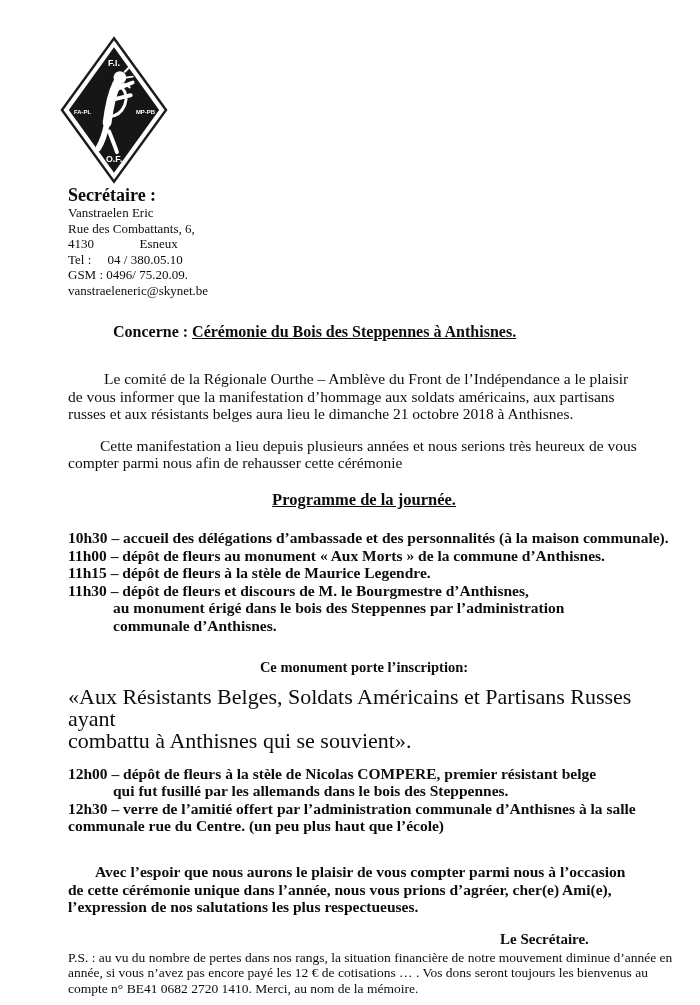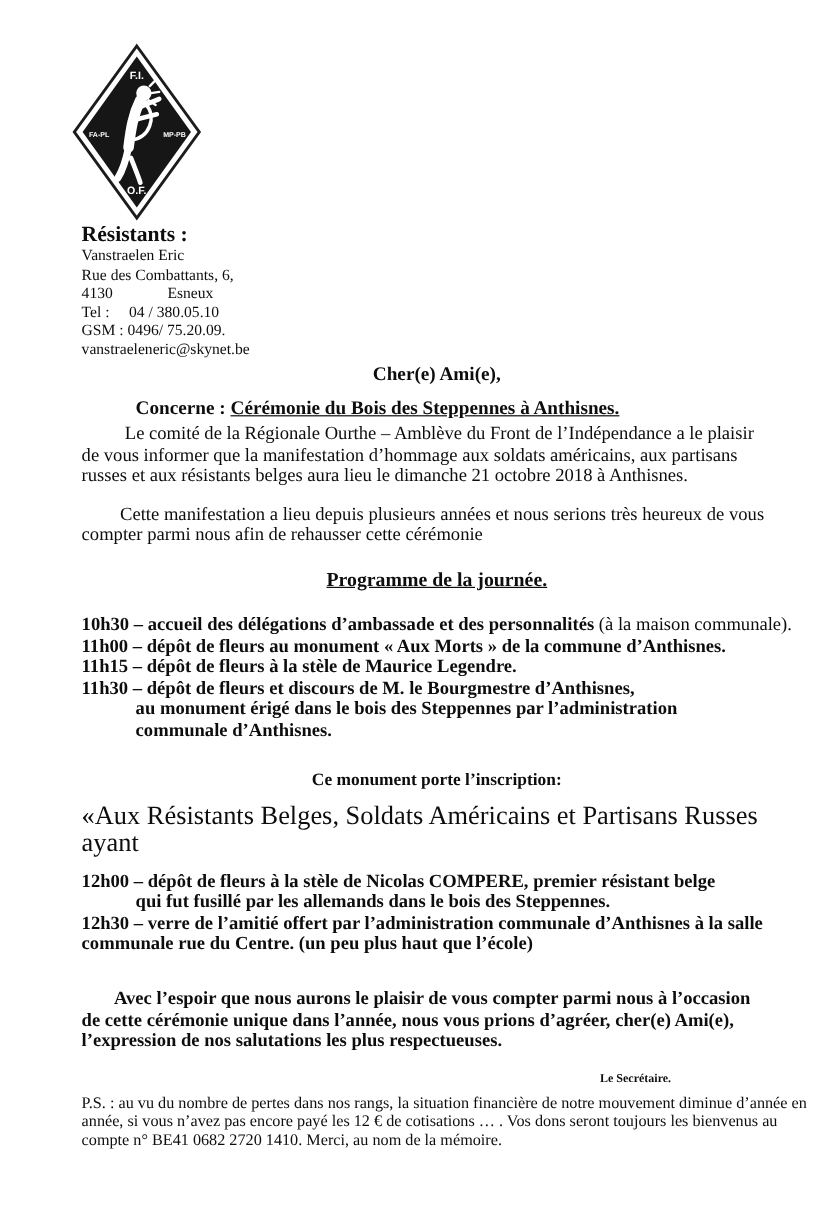--- a/index.html
+++ b/index.html
@@ -30,41 +30,41 @@
   .hb-1 { font-size:19px; font-weight:bold; letter-spacing:.4px; line-height:22px; }
   .hb-2 { font-size:14px; font-weight:bold; line-height:18px; }
   .hb-3 { font-size:14px; font-weight:bold; line-height:17px; }
   .hb-4 { font-size:15px; line-height:18px; }
   
   .content { padding:186px 40px 0 68px; }
   .sec-heading { font-size:18px; font-weight:bold; line-height:19px; }
   .addr { font-size:13px; line-height:15.5px; }
   .addr div { white-space:pre; }
   .salutation { margin-top:6px; text-align:center; font-size:16px; font-weight:bold; line-height:18px; }
-  .concerne { margin-top:9px; font-size:16px; font-weight:bold; line-height:19px; padding-left:45px; }
+  .concerne { margin-top:24px; font-size:16px; font-weight:bold; line-height:19px; padding-left:45px; }
   .concerne .subject { text-decoration:underline; }
   .para { font-size:15.5px; line-height:17.6px; }
   .para div { white-space:nowrap; }
-  .p1 { margin-top:3px; }
+  .p1 { margin-top:29px; }
   .p2 { margin-top:14px; }
   .indent-36 { padding-left:36px; }
   .indent-32 { padding-left:32px; }
   .indent-27 { padding-left:27px; }
   .indent-45 { padding-left:45px; }
   .prog-heading { margin-top:18px; text-align:center; font-size:16.5px; font-weight:bold;
                   text-decoration:underline; line-height:19px; }
   .schedule { margin-top:20px; font-size:15.5px; line-height:17.6px; font-weight:bold; }
   .schedule div { white-space:pre; }
-  .schedule .reg { font-weight:normal; }
+  .schedule .reg { font-weight:bold; }
   .sched2 { margin-top:13px; }
   .monument-intro { margin-top:24px; text-align:center; font-size:14.5px; font-weight:bold; line-height:17px; }
   .inscription { margin-top:10px; text-align:left; font-size:22px; font-weight:normal; line-height:22px; }
   .closing { margin-top:28px; font-size:15.5px; font-weight:bold; line-height:17.6px; }
   .closing div { white-space:nowrap; }
-  .signature { margin-top:14px; padding-left:432px; font-size:10px; font-weight:bold; line-height:18px; }
+  .signature { margin-top:14px; padding-left:432px; font-size:15px; font-weight:bold; line-height:18px; }
   .ps { margin-top:2px; font-size:13.5px; line-height:15.8px; }
   .ps div { white-space:nowrap; }
 </style>
 </head>
 <body>
 
 <div class="page">
 
   <div class="logo">
     <svg viewBox="0 0 110 150">
@@ -85,31 +85,30 @@
       <text x="55" y="30" font-size="9" text-anchor="middle">F.I.</text>
       <text x="23" y="79" font-size="6" text-anchor="middle">FA-PL</text>
       <text x="87" y="79" font-size="6" text-anchor="middle">MP-PB</text>
       <text x="55" y="128" font-size="9" text-anchor="middle">O.F.</text>
     </svg>
   </div>
 
 
   <div class="content">
 
-    <div class="sec-heading">Résistants :</div>
+    <div class="sec-heading">Secrétaire :</div>
     <div class="addr">
       <div>Vanstraelen Eric</div>
       <div>Rue des Combattants, 6,</div>
       <div>4130              Esneux</div>
       <div>Tel :     04 / 380.05.10</div>
       <div>GSM : 0496/ 75.20.09.</div>
       <div>vanstraeleneric@skynet.be</div>
     </div>
 
-    <div class="salutation">Cher(e) Ami(e),</div>
 
     <div class="concerne"><span>Concerne : </span><span class="subject">Cérémonie du Bois des Steppennes à Anthisnes.</span></div>
 
     <div class="para p1">
       <div class="indent-36">Le comité de la Régionale Ourthe – Amblève du Front de l’Indépendance a le plaisir</div>
       <div>de vous informer que la manifestation d’hommage aux soldats américains, aux partisans</div>
       <div>russes et aux résistants belges aura lieu le dimanche 21 octobre 2018 à Anthisnes.</div>
     </div>
 
     <div class="para p2">
@@ -125,20 +124,21 @@
       <div><span>11h15 – dépôt de fleurs à la stèle de Maurice Legendre.</span></div>
       <div><span>11h30 – dépôt de fleurs et discours de M. le Bourgmestre d’Anthisnes,</span></div>
       <div class="indent-45"><span>au monument érigé dans le bois des Steppennes par l’administration</span></div>
       <div class="indent-45"><span>communale d’Anthisnes.</span></div>
     </div>
 
     <div class="monument-intro">Ce monument porte l’inscription:</div>
 
     <div class="inscription">
       <div>«Aux Résistants Belges, Soldats Américains et Partisans Russes ayant</div>
+      <div>combattu à Anthisnes qui se souvient».</div>
     </div>
 
     <div class="schedule sched2">
       <div>12h00 – dépôt de fleurs à la stèle de Nicolas COMPERE, premier résistant belge</div>
       <div class="indent-45">qui fut fusillé par les allemands dans le bois des Steppennes.</div>
       <div>12h30 – verre de l’amitié offert par l’administration communale d’Anthisnes à la salle</div>
       <div>communale rue du Centre. (un peu plus haut que l’école)</div>
     </div>
 
     <div class="closing">

